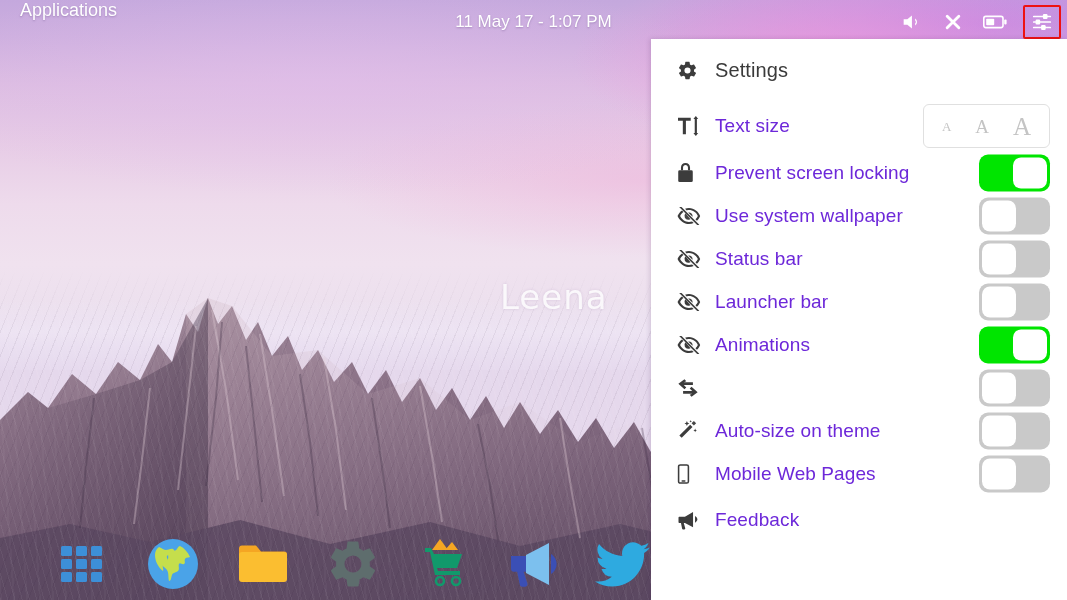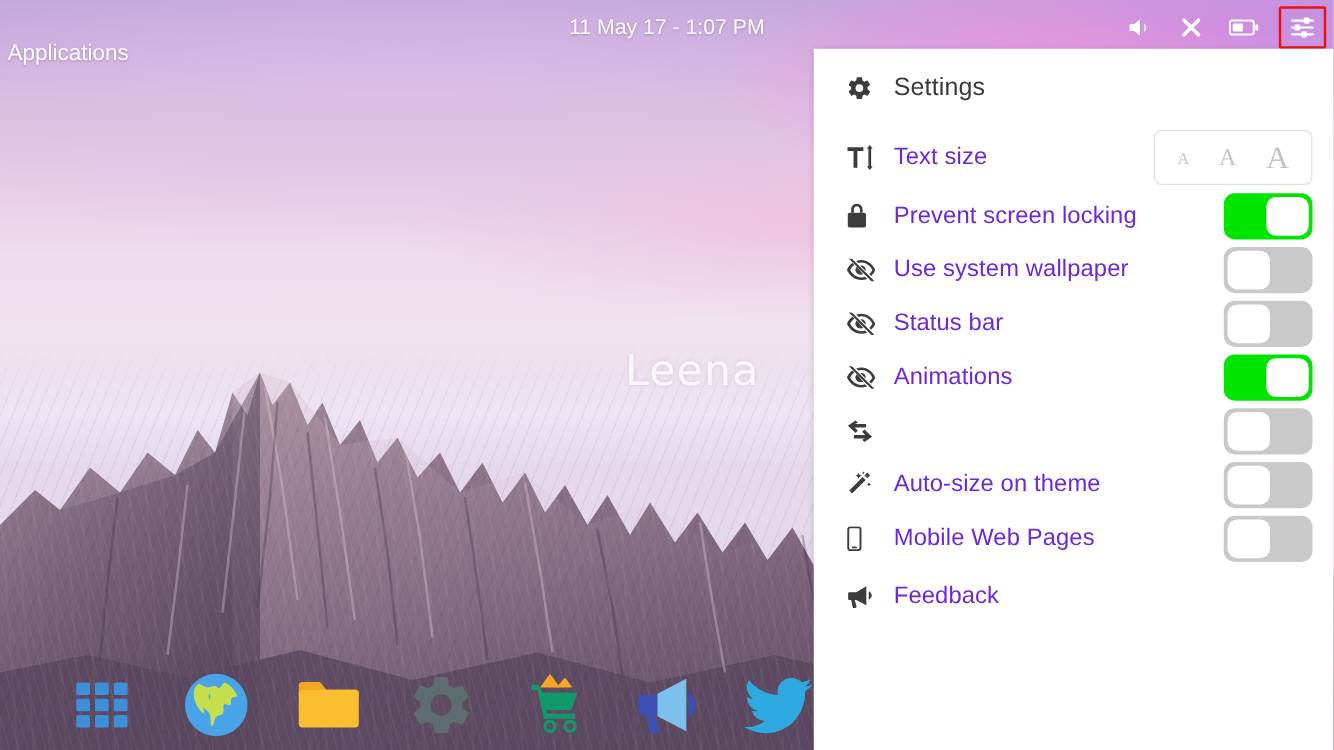--- a/index.html
+++ b/index.html
@@ -90,27 +90,26 @@
   
   #statusbar {
     position: absolute;
     top: 0; left: 0;
     width: 1067px;
     height: 44px;
     z-index: 30;
   }
   #statusbar .sb-left {
     position: absolute;
-    left: 6px; top: 0;
+    left: 20px; top: 0;
     height: 44px;
-    display: flex; align-items: center;
+    display: flex; 
     font-size: 18px;
     color: #ffffff;
     text-shadow: 0 1px 2px rgba(90,60,120,0.35);
-    margin-top: 20px;
   }
   #statusbar .sb-center {
     position: absolute;
     left: 0; right: 0; top: 0;
     height: 44px;
     display: flex; align-items: center; justify-content: center;
     font-size: 17px;
     color: #ffffff;
     text-shadow: 0 1px 2px rgba(90,60,120,0.35);
   }
@@ -449,20 +448,37 @@
         </svg>
       </span>
       <span class="rlabel">Status bar</span>
       <span class="ctl">
         <span class="toggle">
             <span class="knob"></span>
           </span>
       </span>
     </div>
 
+    <div class="row">
+      <span class="ricon">
+        <svg width="24" height="18" viewBox="0 0 26 18" fill="currentColor">
+          <path d="M13 2.6c4.3 0 8 2.9 9.6 6.4-.6 1.3-1.5 2.5-2.6 3.5l1.6 1.6c1.6-1.4 2.8-3.1 3.5-5.1C23.4 4.4 18.6.3 13 .3c-1.5 0-3 .3-4.3.8l1.9 1.9c.8-.2 1.6-.4 2.4-.4z"></path>
+          <path d="M13 15.4c-4.3 0-8-2.9-9.6-6.4.8-1.8 2.1-3.3 3.6-4.4L5.4 3C3.3 4.4 1.6 6.5.6 9c2.2 5.1 7.1 8.7 12.4 8.7 1.8 0 3.5-.4 5.1-1l-1.8-1.8c-1 .3-2.1.5-3.3.5z"></path>
+          <path d="M9.2 6.1A4.1 4.1 0 0 0 13 13c.6 0 1.2-.1 1.7-.4z"></path>
+          <path d="M16.9 9c0-2.2-1.8-3.9-3.9-3.9-.3 0-.6 0-.9.1l4.7 4.7c.1-.3.1-.6.1-.9z"></path>
+          <path d="M2.2 1.1 1 2.4l21.8 21.8 1.3-1.3z" transform="translate(0,-4.5)"></path>
+        </svg>
+      </span>
+      <span class="rlabel">Launcher bar</span>
+      <span class="ctl">
+        <span class="toggle">
+            <span class="knob"></span>
+          </span>
+      </span>
+    </div>
 
     <div class="row">
       <span class="ricon">
         <svg width="24" height="18" viewBox="0 0 26 18" fill="currentColor">
           <path d="M13 2.6c4.3 0 8 2.9 9.6 6.4-.6 1.3-1.5 2.5-2.6 3.5l1.6 1.6c1.6-1.4 2.8-3.1 3.5-5.1C23.4 4.4 18.6.3 13 .3c-1.5 0-3 .3-4.3.8l1.9 1.9c.8-.2 1.6-.4 2.4-.4z"></path>
           <path d="M13 15.4c-4.3 0-8-2.9-9.6-6.4.8-1.8 2.1-3.3 3.6-4.4L5.4 3C3.3 4.4 1.6 6.5.6 9c2.2 5.1 7.1 8.7 12.4 8.7 1.8 0 3.5-.4 5.1-1l-1.8-1.8c-1 .3-2.1.5-3.3.5z"></path>
           <path d="M9.2 6.1A4.1 4.1 0 0 0 13 13c.6 0 1.2-.1 1.7-.4z"></path>
           <path d="M16.9 9c0-2.2-1.8-3.9-3.9-3.9-.3 0-.6 0-.9.1l4.7 4.7c.1-.3.1-.6.1-.9z"></path>
           <path d="M2.2 1.1 1 2.4l21.8 21.8 1.3-1.3z" transform="translate(0,-4.5)"></path>
         </svg>

